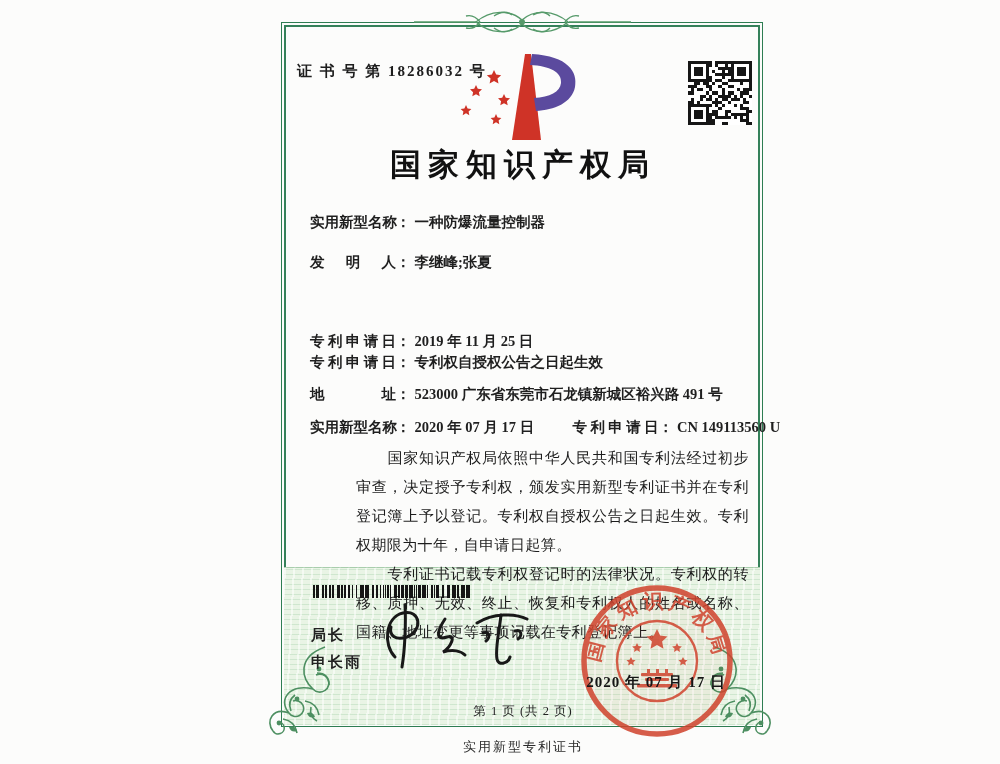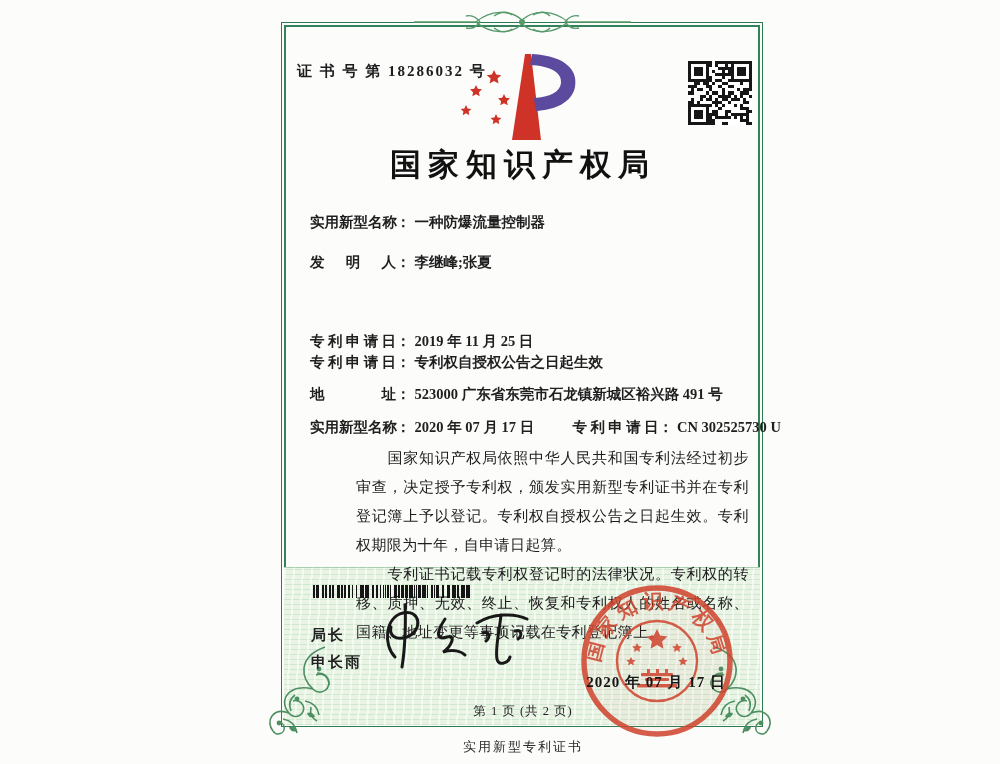--- a/index.html
+++ b/index.html
@@ -381,21 +381,21 @@
   <div class="row r3">
     <span class="lbl">专利申请日</span><span class="colon">：</span><span class="val">2019 年 11 月 25 日</span>
   </div>
   <div class="row r4">
     <span class="lbl">专利申请日</span><span class="colon">：</span><span class="val">专利权自授权公告之日起生效</span>
   </div>
   <div class="row r5">
     <span class="lbl">地址</span><span class="colon">：</span><span class="val">523000 广东省东莞市石龙镇新城区裕兴路 491 号</span>
   </div>
   <div class="row r6">
-    <span class="lbl">实用新型名称</span><span class="colon">：</span><span class="val1">2020 年 07 月 17 日</span><span class="lbl">专利申请日</span><span class="colon">：</span><span class="val">CN 302525730 U</span>
+    <span class="lbl">实用新型名称</span><span class="colon">：</span><span class="val1">2020 年 07 月 17 日</span><span class="lbl">专利申请日</span><span class="colon">：</span><span class="val">CN 149113560 U</span>
   </div>
 
   <div class="body-text">
     <p>国家知识产权局依照中华人民共和国专利法经过初步审查，决定授予专利权，颁发实用新型专利证书并在专利登记簿上予以登记。专利权自授权公告之日起生效。专利权期限为十年，自申请日起算。</p>
     <p>专利证书记载专利权登记时的法律状况。专利权的转移、质押、无效、终止、恢复和专利权人的姓名或名称、国籍、地址变更等事项记载在专利登记簿上。</p>
   </div>
 
   <div class="barcode">
       <i style="left: 0px; width: 2px;"></i>
       <i style="left: 3px; width: 3px;"></i>

